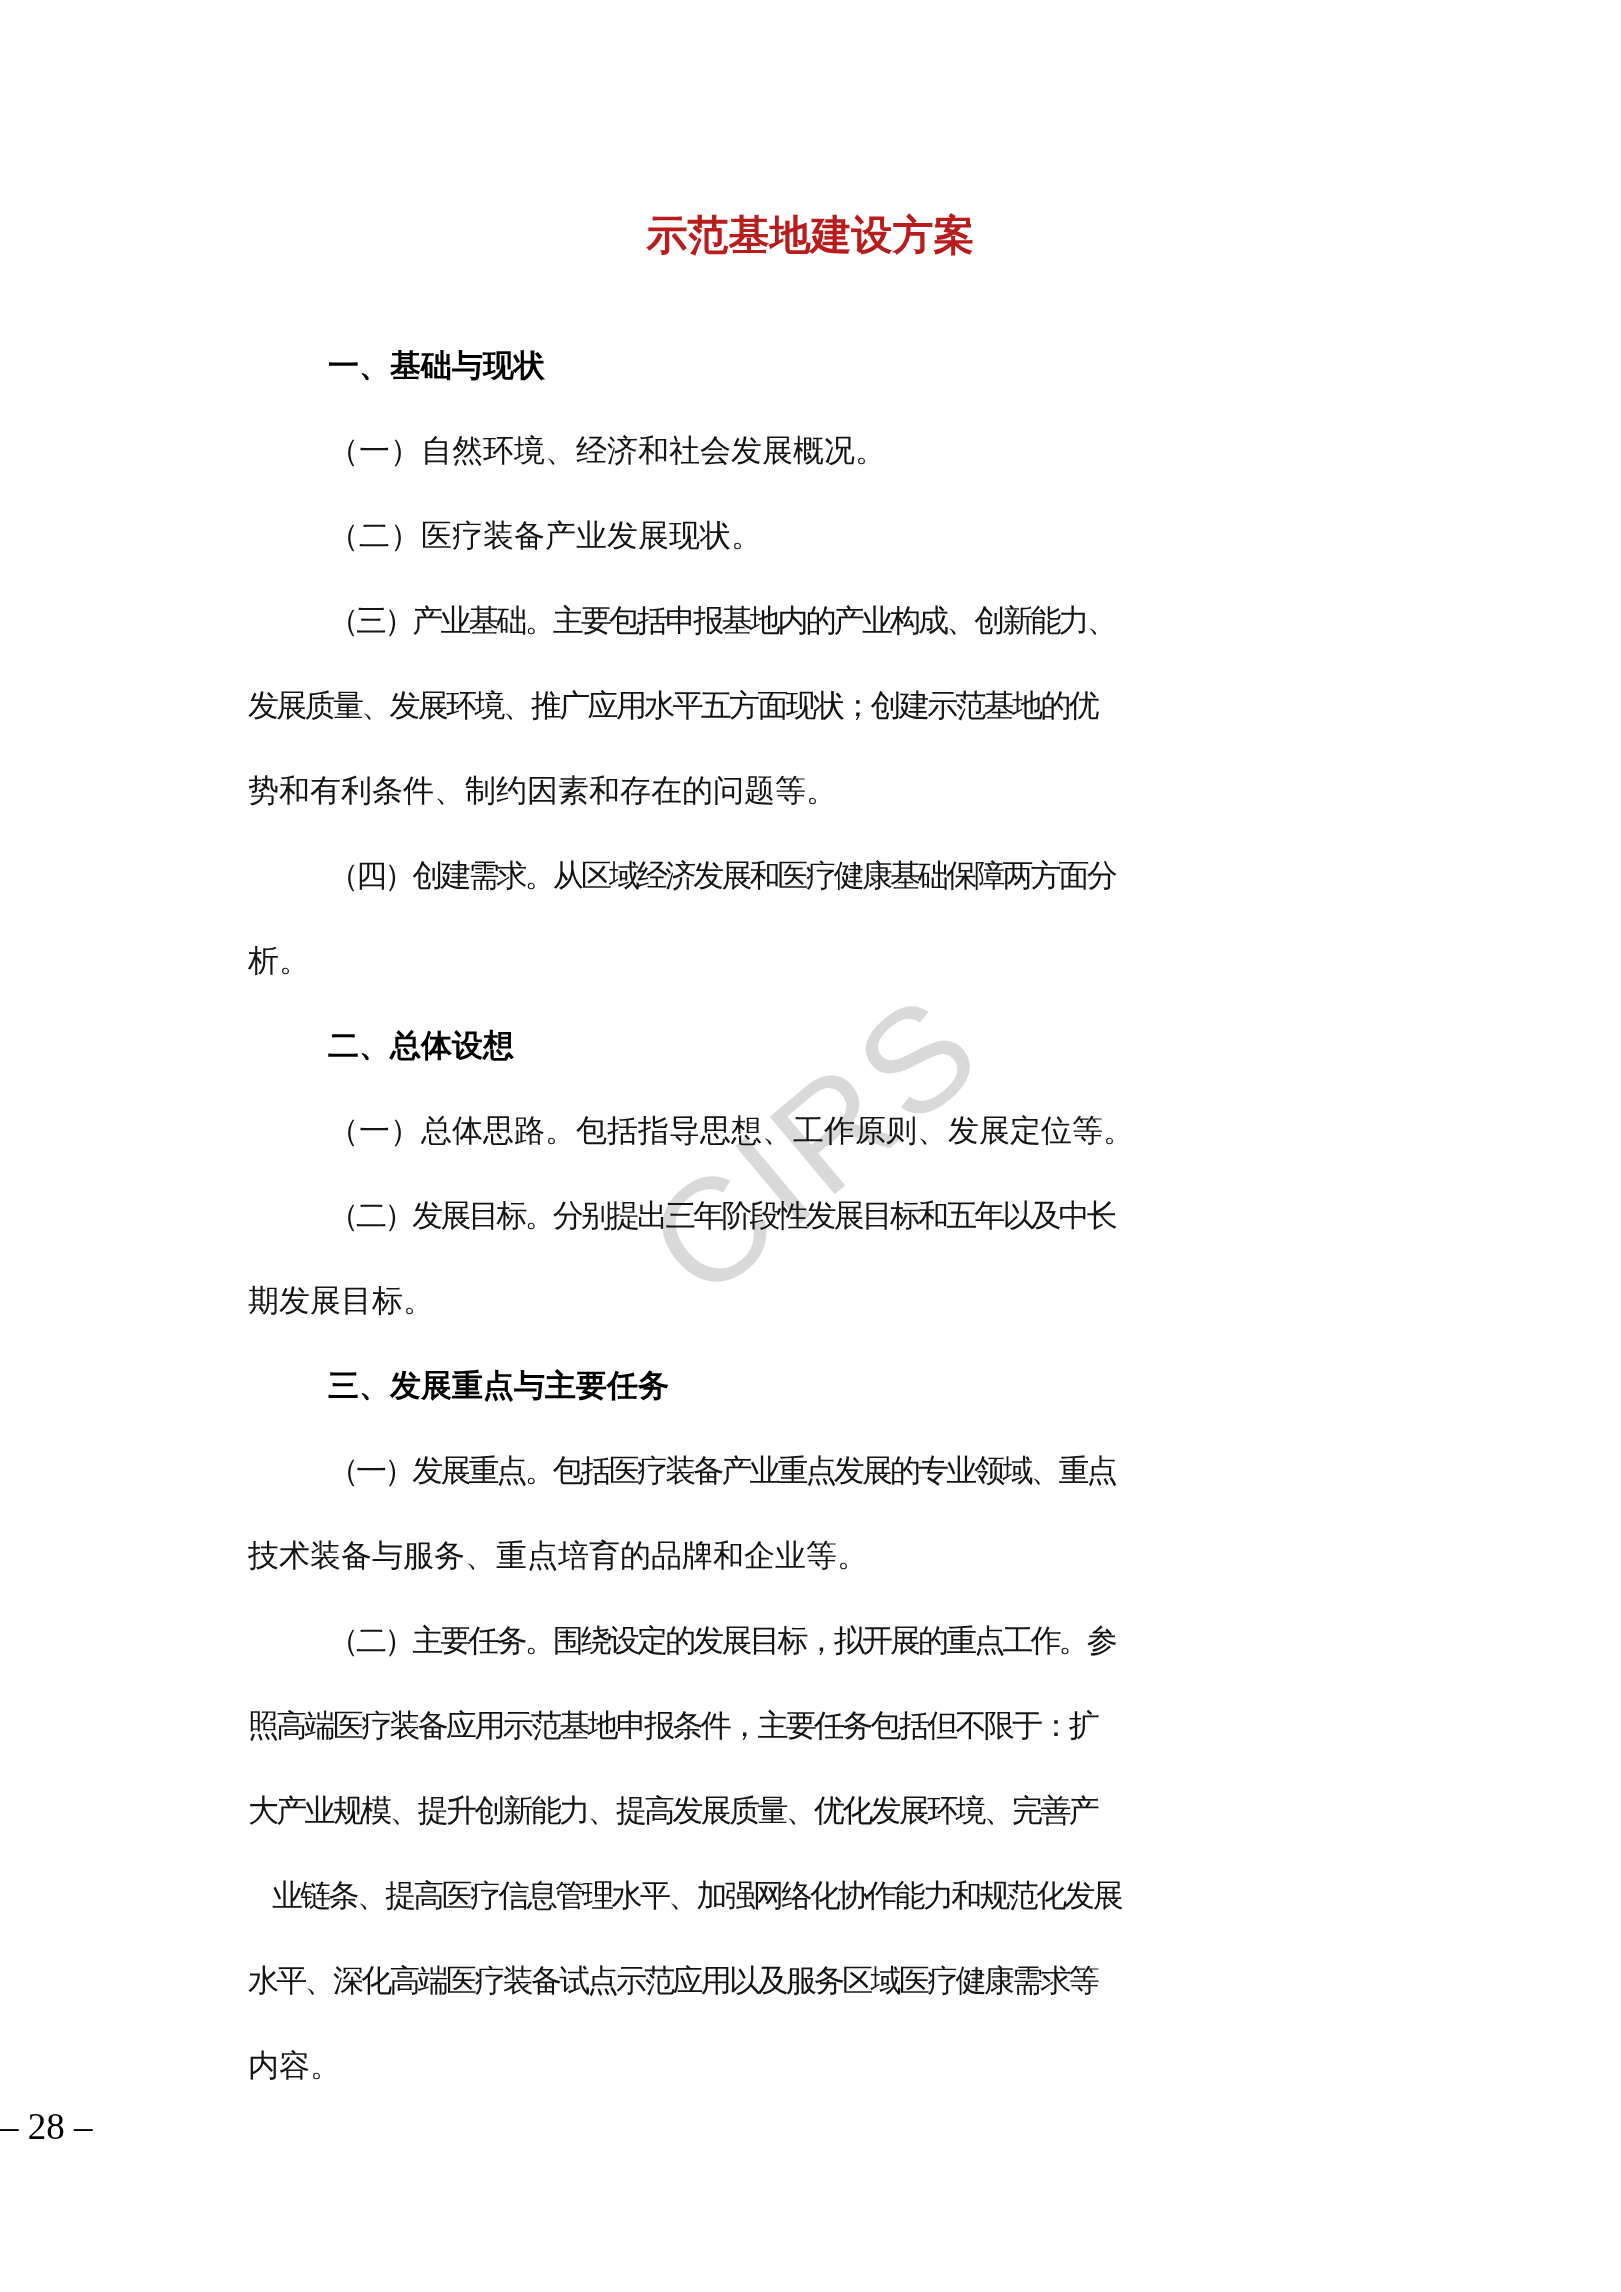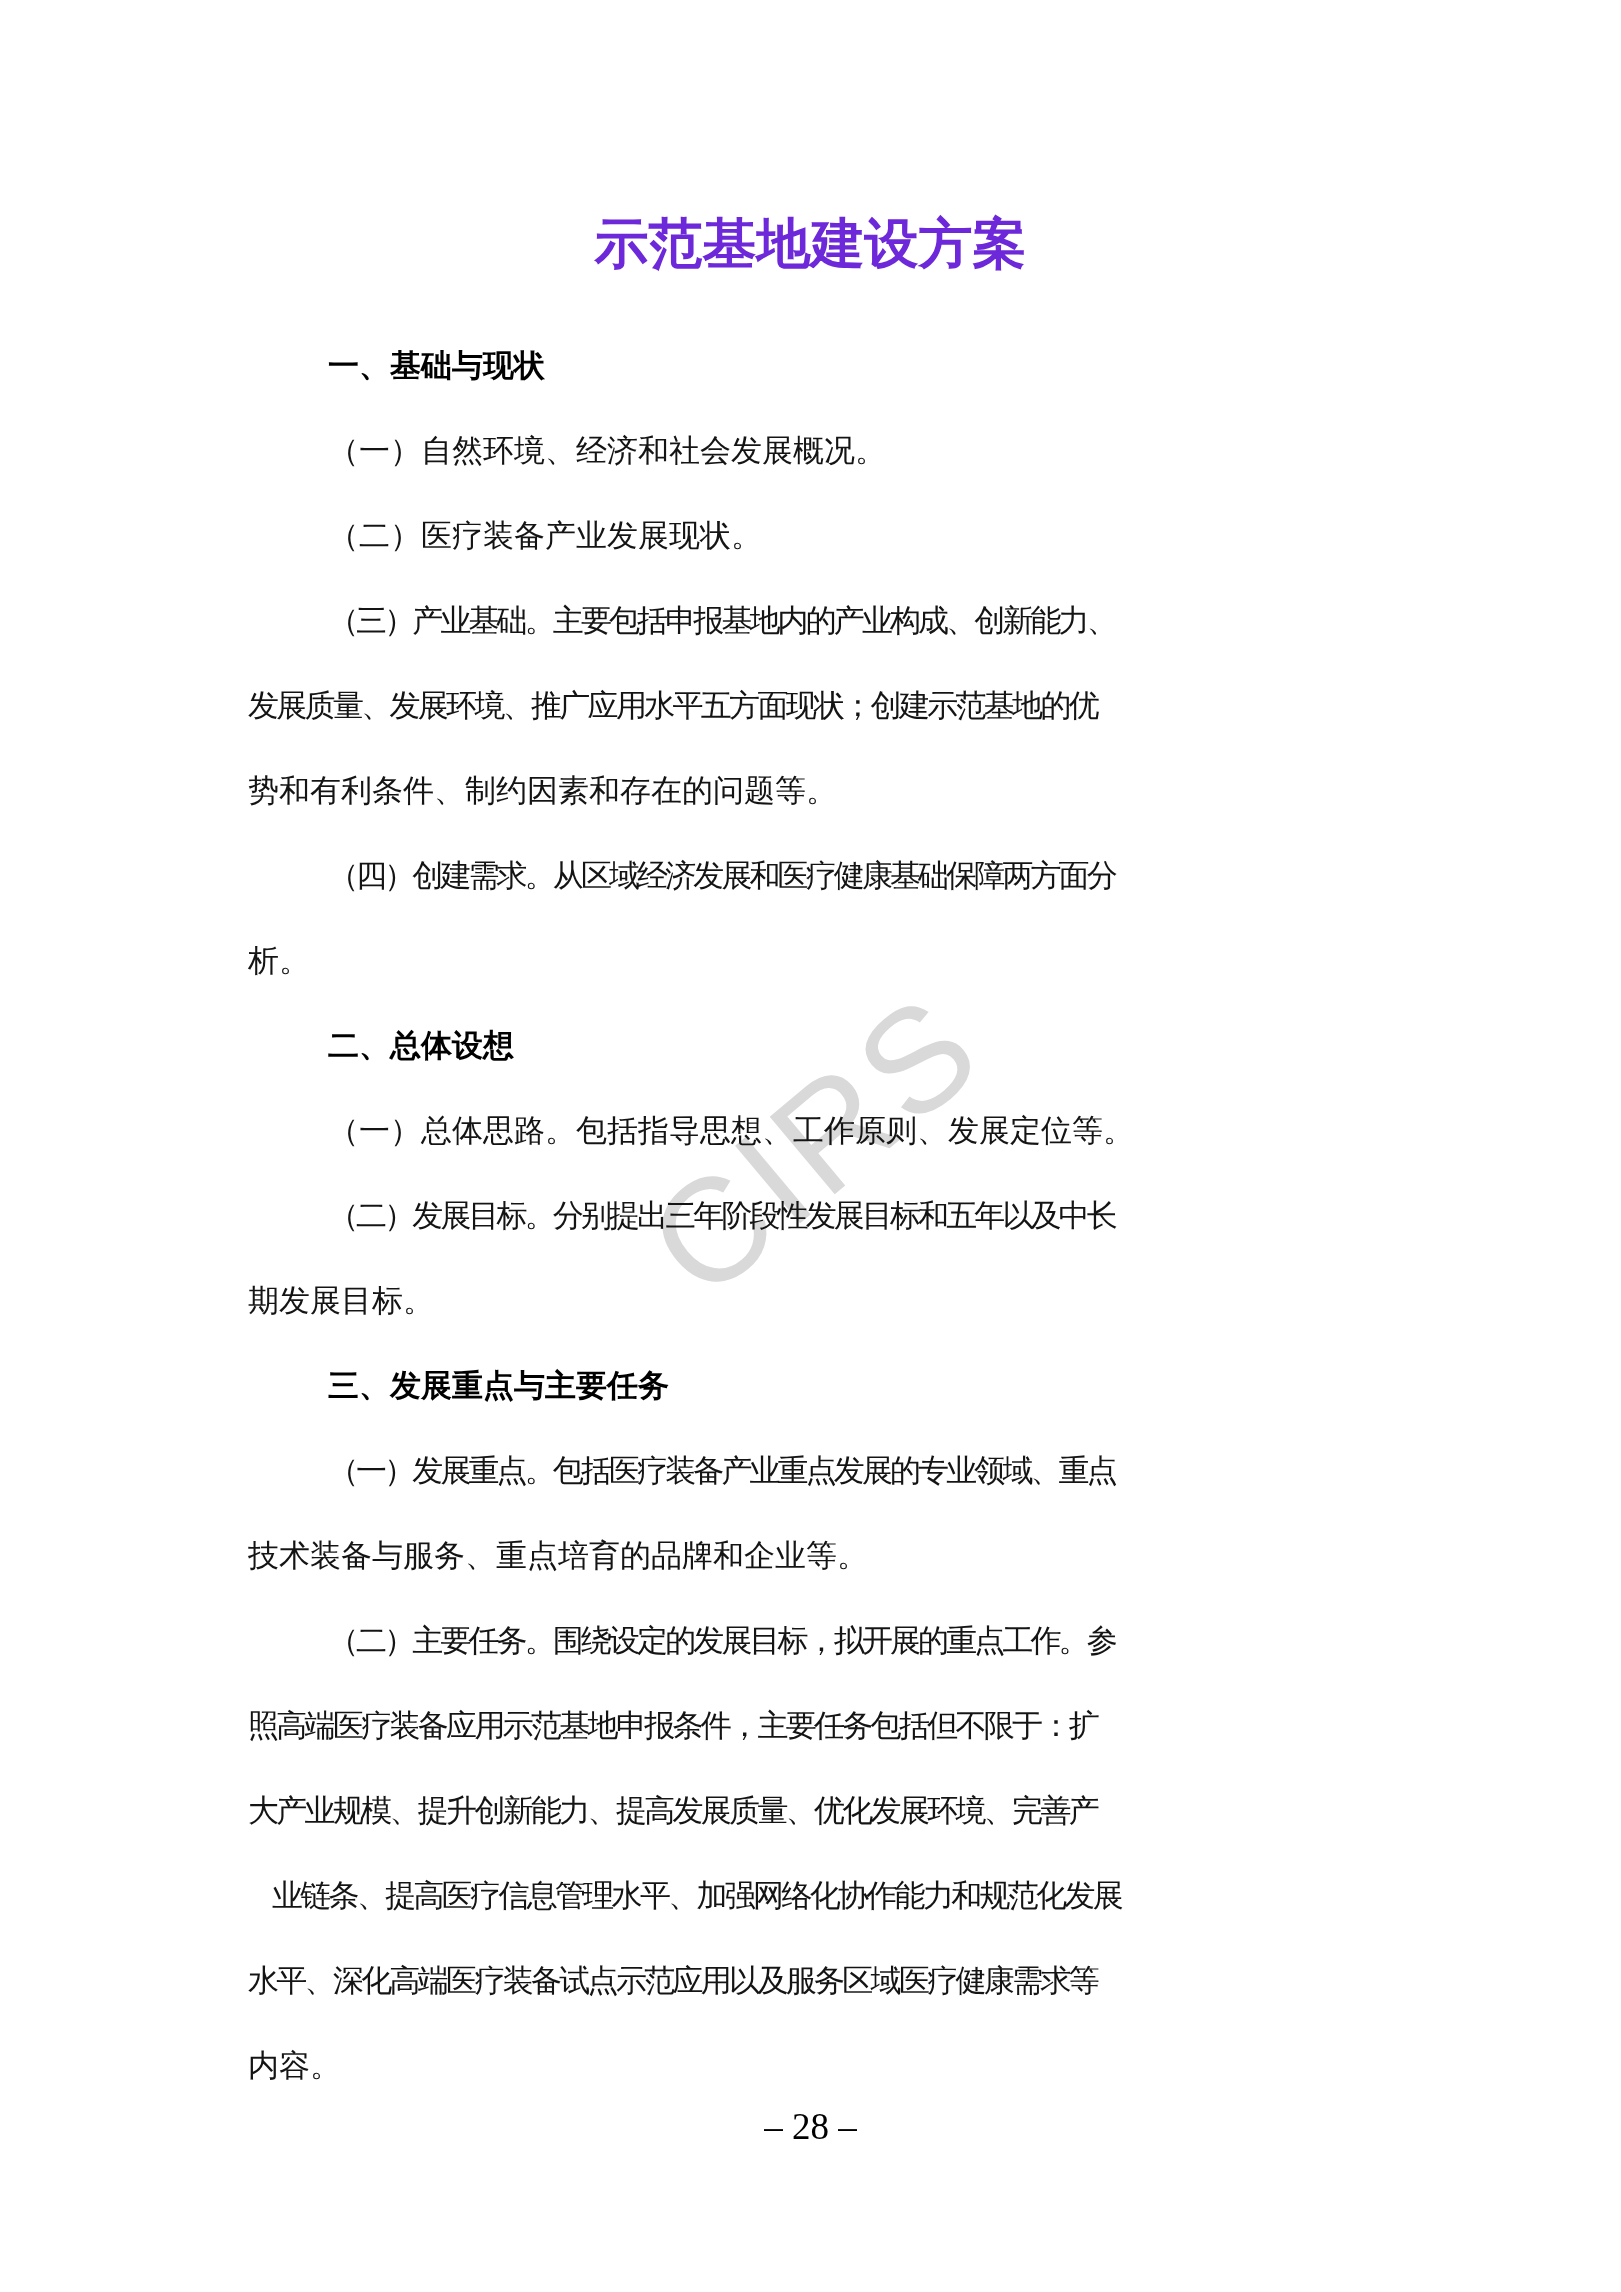--- a/index.html
+++ b/index.html
@@ -26,22 +26,22 @@
     user-select: none;
   }
   .doc-title {
     position: absolute;
     top: 208px;
     left: 0;
     width: 100%;
     text-align: center;
     font-family: "Liberation Sans", "DejaVu Sans", sans-serif;
     font-weight: bold;
-    font-size: 54px;
-    color: #6d28d9;
+    font-size: 41px;
+    color: #b91c1c;
     z-index: 2;
   }
   .doc-body {
     position: absolute;
     left: 248px;
     top: 323px;
     width: 1125px;
     z-index: 1;
   }
   .line {
@@ -57,21 +57,20 @@
     font-weight: bold;
     color: #000000;
   }
   .line.heading, .line.para { text-indent: 80px; }
   .line.cont { text-indent: 0; font-family: Liberation Serif, serif; }
   .page-number {
     position: absolute;
     top: 2105px;
     left: 0;
     width: 100%;
-    text-align: center;
     font-size: 37px;
     color: #000000;
     font-family: "Liberation Serif", "DejaVu Serif", serif;
     z-index: 1;
   }
 </style>
 </head>
 <body>
 
 <div class="page">

